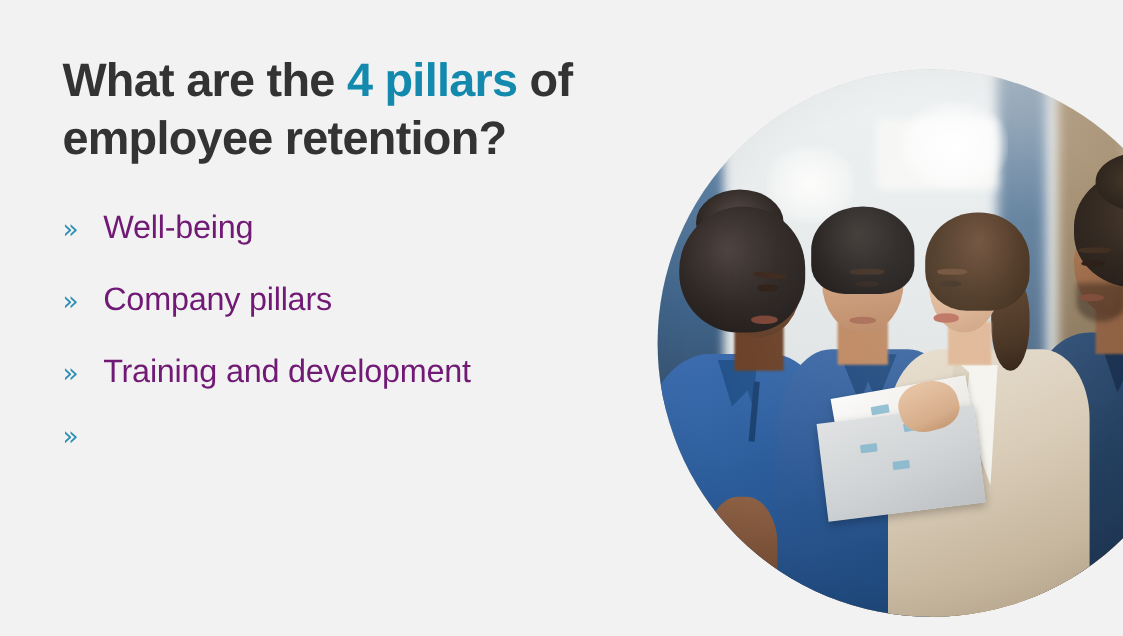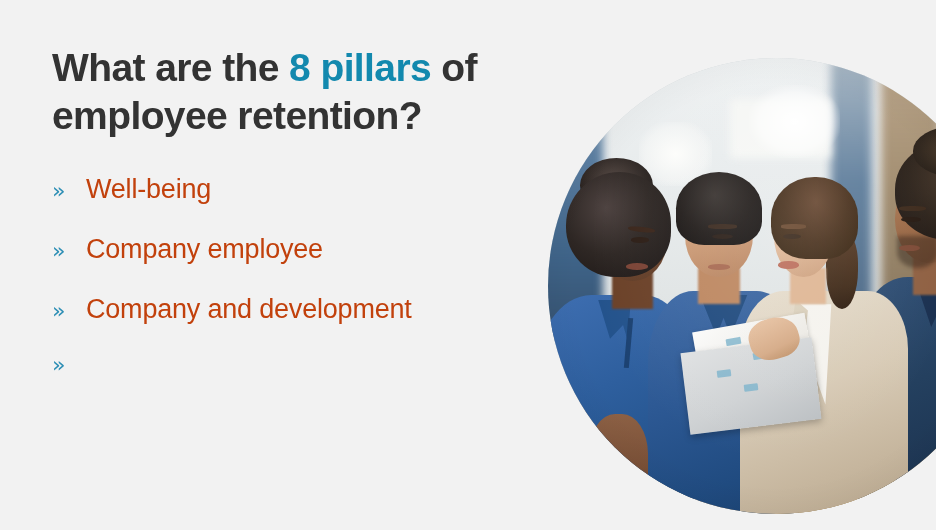--- a/index.html
+++ b/index.html
@@ -49,21 +49,21 @@
   .chev {
     color:#2e8fb5;
     font-size:22px;
     line-height:1;
     width:34px;
     flex:0 0 34px;
     font-family:"DejaVu Sans", sans-serif;
   }
   .pillar-label {
     font-size:27px;
-    color:#c2410c;
+    color:#701a75;
     letter-spacing:-0.2px;
     font-weight:normal;
   }
 
   
   .logo {
     position:absolute;
     left:50px; top:424px;
     z-index:3;
   }
@@ -442,37 +442,37 @@
     pointer-events:none;
   }
 </style>
 </head>
 <body>
 
 <div class="slide">
 
   <div class="content">
 
-    <h1 class="headline"><span>What are the </span><span class="accent">8 pillars</span><span> of employee retention?</span></h1>
+    <h1 class="headline"><span>What are the </span><span class="accent">4 pillars</span><span> of employee retention?</span></h1>
 
     <ul class="pillar-list">
 
       <li class="pillar-item">
         <span class="chev">»</span>
         <span class="pillar-label">Well-being</span>
       </li>
 
       <li class="pillar-item">
         <span class="chev">»</span>
-        <span class="pillar-label">Company employee</span>
+        <span class="pillar-label">Company pillars</span>
       </li>
 
       <li class="pillar-item">
         <span class="chev">»</span>
-        <span class="pillar-label">Company and development</span>
+        <span class="pillar-label">Training and development</span>
       </li>
 
       <li class="pillar-item">
         <span class="chev">»</span>
       </li>
 
     </ul>
   </div>
 
 

